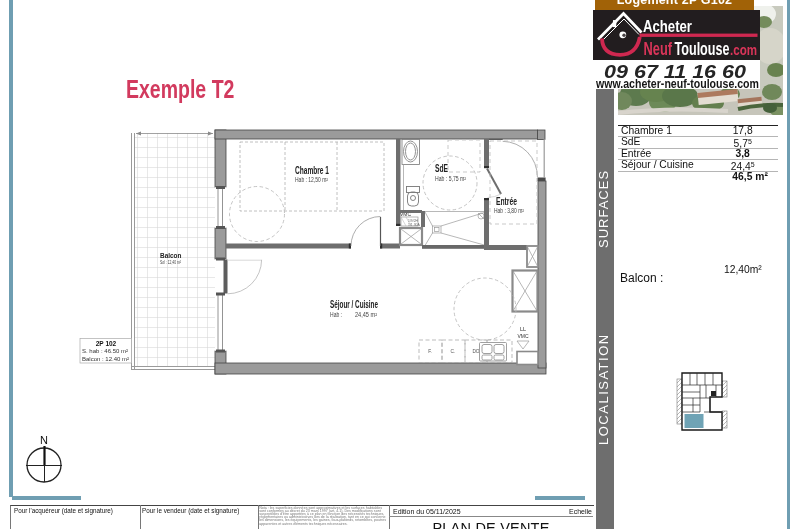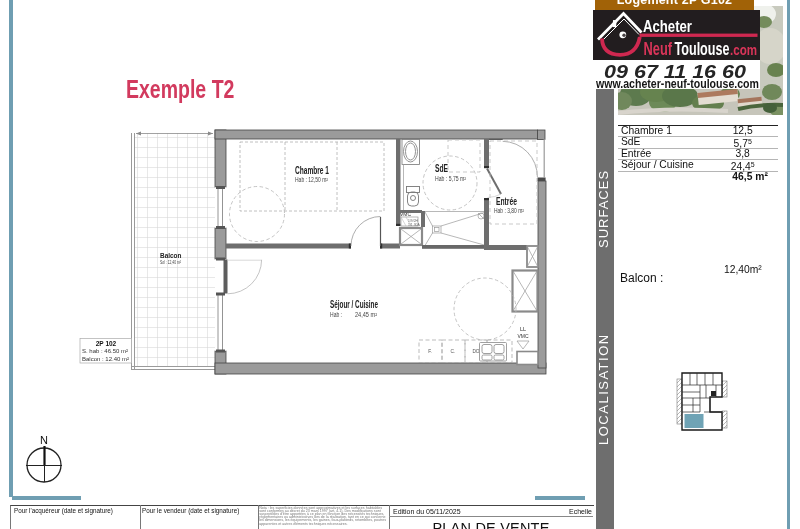--- a/index.html
+++ b/index.html
@@ -353,29 +353,29 @@
 <div class="abs" style="left:596px;top:172px;width:18px;height:76px;color:#fff;font-size:13px;
      writing-mode:vertical-rl;transform:rotate(180deg);text-align:center;letter-spacing:1px;">SURFACES</div>
 
 <div class="abs" style="left:596px;top:338px;width:18px;height:107px;color:#fff;font-size:13px;
      writing-mode:vertical-rl;transform:rotate(180deg);text-align:center;letter-spacing:1.5px;">LOCALISATION</div>
 
 <div class="abs" style="left:618px;top:125px;width:160px;font-size:10.3px;line-height:8.8px;color:#111;">
   <div style="border-top:1.6px solid #222;"></div>
   <div style="display:flex;border-bottom:1px solid #b5b5b5;padding-top:1px;">
       <div style="width:88px;padding-left:3px;">Chambre 1</div>
-      <div style="width:72px;text-align:center;">12,5</div>
+      <div style="width:72px;text-align:center;">17,8</div>
     </div>
   <div style="display:flex;border-bottom:1px solid #b5b5b5;padding-top:1px;">
       <div style="width:88px;padding-left:3px;">SdE</div>
       <div style="width:72px;text-align:center;">5,7<sup style="font-size:7px;vertical-align:2.5px;">5</sup></div>
     </div>
   <div style="display:flex;border-bottom:1px solid #b5b5b5;padding-top:1px;">
       <div style="width:88px;padding-left:3px;">Entrée</div>
-      <div style="width:72px;text-align:center;">3,8</div>
+      <div style="width:72px;text-align:center;font-weight:bold;">3,8</div>
     </div>
   <div style="display:flex;border-bottom:1px solid #b5b5b5;padding-top:1px;">
       <div style="width:88px;padding-left:3px;">Séjour / Cuisine</div>
       <div style="width:72px;text-align:center;">24,4<sup style="font-size:7px;vertical-align:2.5px;">5</sup></div>
     </div>
   <div style="display:flex;font-weight:bold;padding-top:1px;gap:36px;">
       <div style="width:88px;"></div>
       <div style="width:72px;text-align:center;">46,5 m²</div>
     </div>
 </div>

